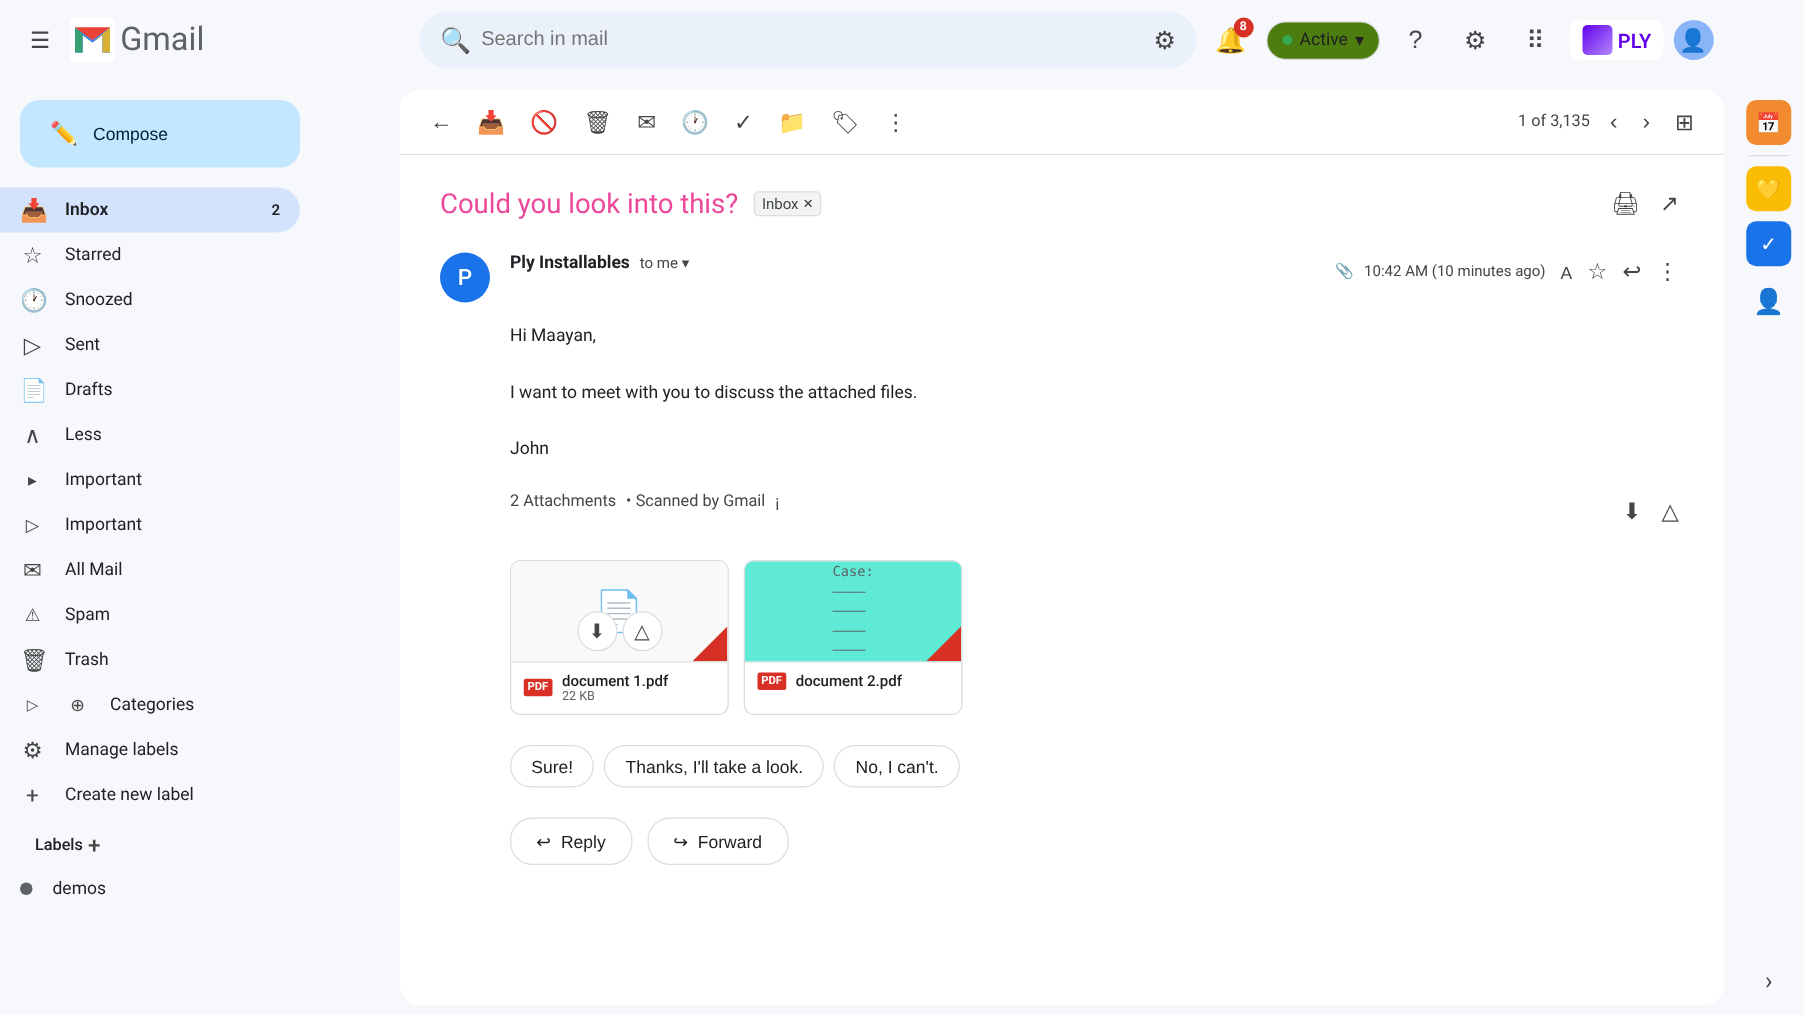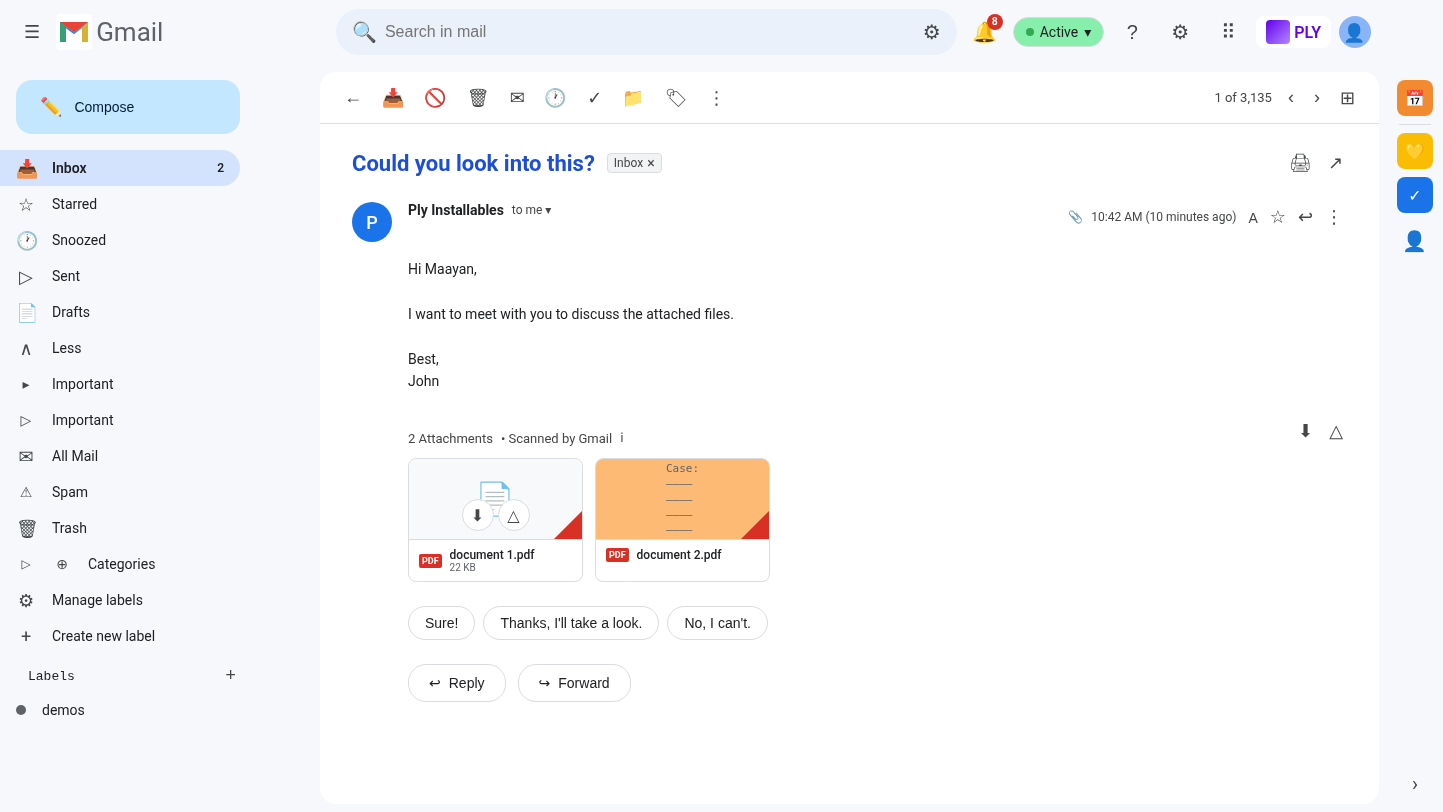--- a/index.html
+++ b/index.html
@@ -54,22 +54,20 @@
       font-size: 12px; font-weight: 600;
     }
 
     .sidebar-section-label {
       padding: 8px 16px 4px 28px;
       font-size: 13px;
       color: #202124;
       font-weight: 500;
       display: flex;
       align-items: center;
-      justify-content: space-between;
-      font-family: Liberation Mono, monospace;
     }
     .sidebar-add-btn {
       cursor: pointer;
       color: #444746;
       font-size: 18px;
       padding: 4px;
       border-radius: 50%;
     }
 
     .label-item {
@@ -130,22 +128,22 @@
     }
 
     .email-subject {
       display: flex;
       align-items: center;
       gap: 12px;
       margin-bottom: 24px;
     }
     .email-subject-text {
       font-size: 22px;
-      font-weight: 700;
-      color: #1d4ed8;
+      font-weight: 400;
+      color: #ec4899;
     }
     .inbox-tag {
       display: flex;
       align-items: center;
       gap: 4px;
       background: #f1f3f4;
       border: 1px solid #dadce0;
       border-radius: 4px;
       padding: 2px 6px;
       font-size: 12px;
@@ -214,25 +212,25 @@
       line-height: 1.6;
     }
 
     
     .attachments-section {
       margin-left: 56px;
       margin-top: 24px;
     }
     .attachments-header {
       display: flex;
-      align-items: flex-end;
+      align-items: flex-start;
       gap: 8px;
       font-size: 13px;
       color: #444746;
-      margin-bottom: 12px;
+      margin-bottom: 24px;
     }
     .attachments-grid {
       display: flex;
       gap: 12px;
     }
     .attachment-card {
       width: 175px;
       border: 1px solid #dadce0;
       border-radius: 8px;
       overflow: hidden;
@@ -439,21 +437,21 @@
     .active-status {
       display: flex;
       align-items: center;
       gap: 6px;
       border: 1px solid #dadce0;
       border-radius: 20px;
       padding: 6px 12px;
       cursor: pointer;
       font-size: 14px;
       color: #202124;
-      background: #86efac;
+      background: #4d7c0f;
     }
     .active-dot { width: 8px; height: 8px; border-radius: 50%; background: #34a853; }
 
     .user-avatar {
       width: 32px; height: 32px;
       border-radius: 50%;
       background: #8ab4f8;
       cursor: pointer;
       overflow: hidden;
       display: flex; align-items: center; justify-content: center;
@@ -731,21 +729,20 @@
               </button>
             </div>
           </div>
         </div>
 
         <div class="email-body">
           <p>Hi Maayan,</p>
           <br>
           <p>I want to meet with you to discuss the attached files.</p>
           <br>
-          <p>Best,</p>
           <p>John</p>
         </div>
 
         <div class="attachments-section">
           <div class="attachments-header">
             <span>2 Attachments</span>
             <span>• Scanned by Gmail</span>
             <span>ℹ</span>
             <div style="margin-left:auto;display:flex;gap:8px;">
               <button class="action-btn-sm">
@@ -774,21 +771,21 @@
               <div class="attachment-info">
                 <span class="pdf-icon">PDF</span>
                 <div>
                   <div class="attachment-name">document 1.pdf</div>
                   <div class="attachment-size">22 KB</div>
                 </div>
               </div>
             </div>
 
             <div class="attachment-card">
-              <div class="attachment-preview" style="background:#fdba74;align-items:center;">
+              <div class="attachment-preview" style="background:#5eead4;align-items:center;">
                 <div style="font-size:11px;color:#5f6368;text-align:left;padding:8px;font-family:monospace;line-height:1.4;">
                   Case:<br>————<br>————<br>————<br>————
                 </div>
                 <div class="attachment-corner"></div>
               </div>
               <div class="attachment-info">
                 <span class="pdf-icon">PDF</span>
                 <div>
                   <div class="attachment-name">document 2.pdf</div>
                 </div>

